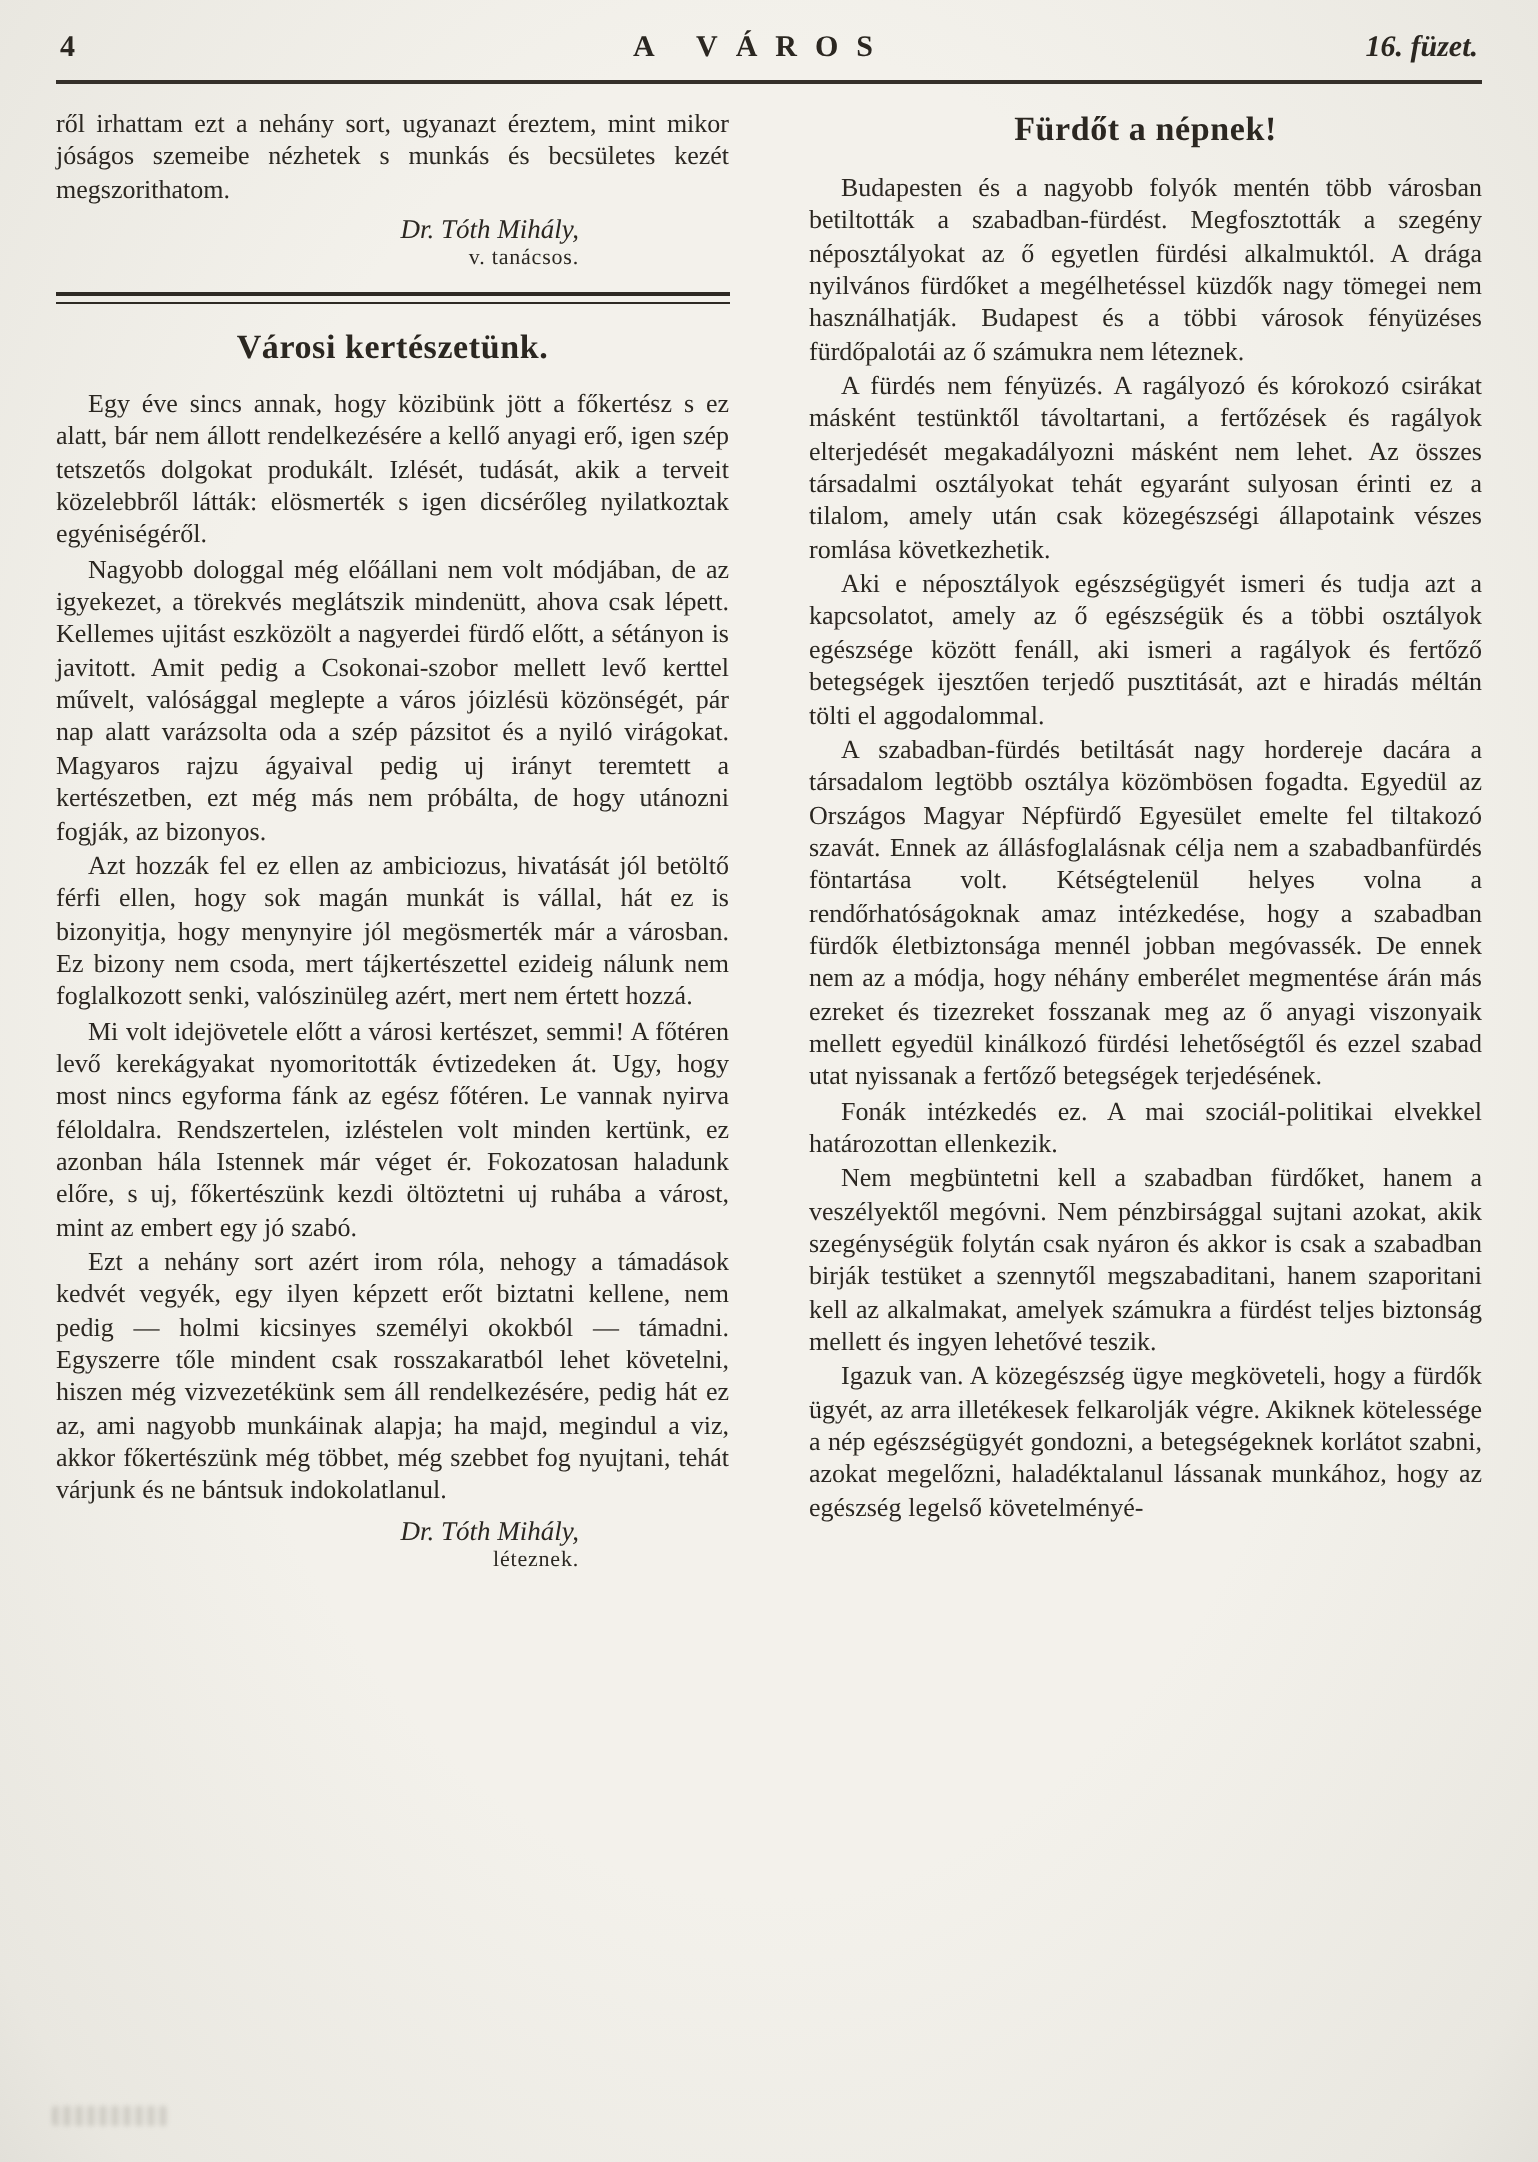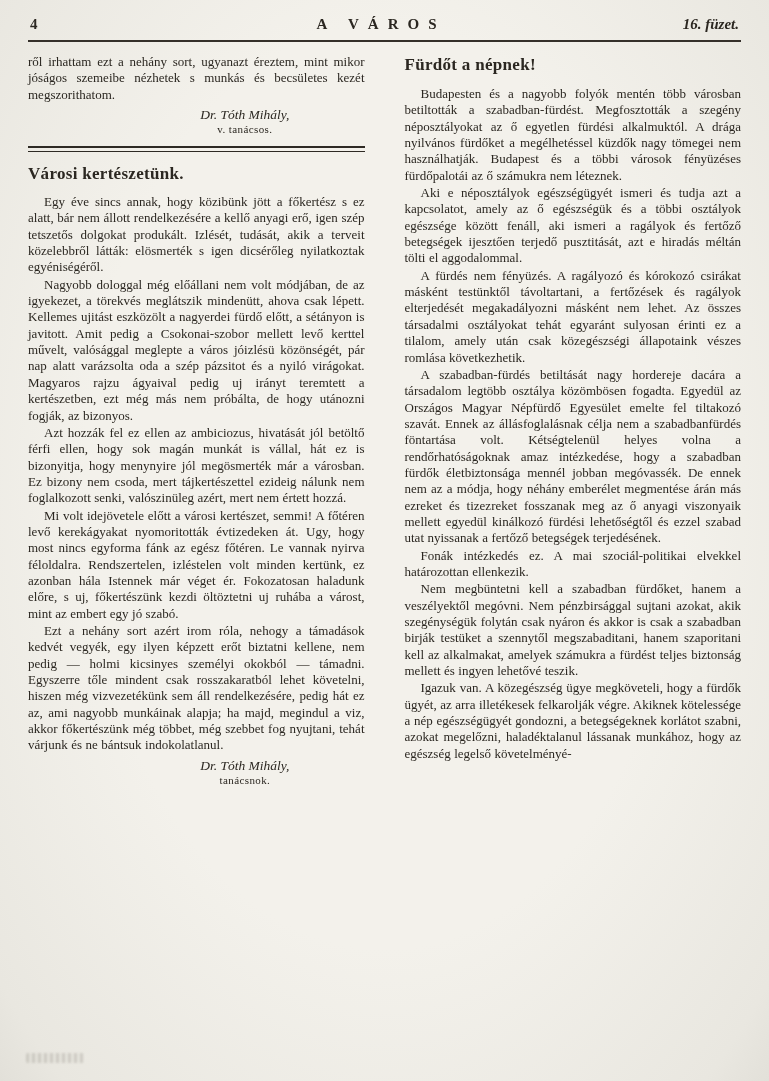--- a/index.html
+++ b/index.html
@@ -28,28 +28,28 @@
 
   p.body-par {
     font-size: 13px; line-height: 16.35px;
     text-align: justify; text-justify: inter-word;
     margin: 0 0 1px 0; text-indent: 16px;
     word-spacing: 0.2px;
   }
   p.no-indent { text-indent: 0; }
 
   .article-title {
-    text-align: left; font-weight: bold; font-size: 17px;
+    text-align: center; font-weight: bold; font-size: 17px;
     margin: 9px 0 10px; letter-spacing: 0.3px;
   }
   .article-title.first { margin-top: 1px; margin-bottom: 11px; }
 
   .sig-block { width: fit-content; margin: 4px 75px 2px auto; text-align: center; }
   .sig-name { font-style: italic; font-size: 13.5px; line-height: 16px; }
-  .sig-title { font-size: 11px; line-height: 13px; letter-spacing: 0.4px; }
+  .sig-title { font-size: 11px; line-height: 13px; letter-spacing: 0.4px; text-align: right; }
 
   .double-rule {
     height: 3px; margin: 10px 0 12px;
     border-top: 2.5px solid #2e2a24;
     border-bottom: 1.5px solid #2e2a24;
   }
 
   
   .artifact {
     position: absolute; left: 26px; bottom: 18px;
@@ -81,29 +81,29 @@
       <div class="double-rule"></div>
 
       <h2 class="article-title">Városi kertészetünk.</h2>
       <p class="body-par">Egy éve sincs annak, hogy közibünk jött a főkertész s ez alatt, bár nem állott rendelkezésére a kellő anyagi erő, igen szép tetszetős dolgokat produkált. Izlését, tudását, akik a terveit közelebbről látták: elösmerték s igen dicsérőleg nyilatkoztak egyéniségéről.</p>
       <p class="body-par">Nagyobb dologgal még előállani nem volt módjában, de az igyekezet, a törekvés meglátszik mindenütt, ahova csak lépett. Kellemes ujitást eszközölt a nagyerdei fürdő előtt, a sétányon is javitott. Amit pedig a Csokonai-szobor mellett levő kerttel művelt, valósággal meglepte a város jóizlésü közönségét, pár nap alatt varázsolta oda a szép pázsitot és a nyiló virágokat. Magyaros rajzu ágyaival pedig uj irányt teremtett a kertészetben, ezt még más nem próbálta, de hogy utánozni fogják, az bizonyos.</p>
       <p class="body-par">Azt hozzák fel ez ellen az ambiciozus, hivatását jól betöltő férfi ellen, hogy sok magán munkát is vállal, hát ez is bizonyitja, hogy menynyire jól megösmerték már a városban. Ez bizony nem csoda, mert tájkertészettel ezideig nálunk nem foglalkozott senki, valószinüleg azért, mert nem értett hozzá.</p>
       <p class="body-par">Mi volt idejövetele előtt a városi kertészet, semmi! A főtéren levő kerekágyakat nyomoritották évtizedeken át. Ugy, hogy most nincs egyforma fánk az egész főtéren. Le vannak nyirva féloldalra. Rendszertelen, izléstelen volt minden kertünk, ez azonban hála Istennek már véget ér. Fokozatosan haladunk előre, s uj, főkertészünk kezdi öltöztetni uj ruhába a várost, mint az embert egy jó szabó.</p>
       <p class="body-par">Ezt a nehány sort azért irom róla, nehogy a támadások kedvét vegyék, egy ilyen képzett erőt biztatni kellene, nem pedig — holmi kicsinyes személyi okokból — támadni. Egyszerre tőle mindent csak rosszakaratból lehet követelni, hiszen még vizvezetékünk sem áll rendelkezésére, pedig hát ez az, ami nagyobb munkáinak alapja; ha majd, megindul a viz, akkor főkertészünk még többet, még szebbet fog nyujtani, tehát várjunk és ne bántsuk indokolatlanul.</p>
       <div class="sig-block">
         <div class="sig-name">Dr. Tóth Mihály,</div>
-        <div class="sig-title">tanácsnok.</div>
+        <div class="sig-title">léteznek.</div>
       </div>
     </div>
 
     <div class="col">
       <h2 class="article-title first">Fürdőt a népnek!</h2>
       <p class="body-par">Budapesten és a nagyobb folyók mentén több városban betiltották a szabadban-fürdést. Megfosztották a szegény néposztályokat az ő egyetlen fürdési alkalmuktól. A drága nyilvános fürdőket a megélhetéssel küzdők nagy tömegei nem használhatják. Budapest és a többi városok fényüzéses fürdőpalotái az ő számukra nem léteznek.</p>
+      <p class="body-par">A fürdés nem fényüzés. A ragályozó és kórokozó csirákat másként testünktől távoltartani, a fertőzések és ragályok elterjedését megakadályozni másként nem lehet. Az összes társadalmi osztályokat tehát egyaránt sulyosan érinti ez a tilalom, amely után csak közegészségi állapotaink vészes romlása következhetik.</p>
       <p class="body-par">Aki e néposztályok egészségügyét ismeri és tudja azt a kapcsolatot, amely az ő egészségük és a többi osztályok egészsége között fenáll, aki ismeri a ragályok és fertőző betegségek ijesztően terjedő pusztitását, azt e hiradás méltán tölti el aggodalommal.</p>
-      <p class="body-par">A fürdés nem fényüzés. A ragályozó és kórokozó csirákat másként testünktől távoltartani, a fertőzések és ragályok elterjedését megakadályozni másként nem lehet. Az összes társadalmi osztályokat tehát egyaránt sulyosan érinti ez a tilalom, amely után csak közegészségi állapotaink vészes romlása következhetik.</p>
       <p class="body-par">A szabadban-fürdés betiltását nagy hordereje dacára a társadalom legtöbb osztálya közömbösen fogadta. Egyedül az Országos Magyar Népfürdő Egyesület emelte fel tiltakozó szavát. Ennek az állásfoglalásnak célja nem a szabadbanfürdés föntartása volt. Kétségtelenül helyes volna a rendőrhatóságoknak amaz intézkedése, hogy a szabadban fürdők életbiztonsága mennél jobban megóvassék. De ennek nem az a módja, hogy néhány emberélet megmentése árán más ezreket és tizezreket fosszanak meg az ő anyagi viszonyaik mellett egyedül kinálkozó fürdési lehetőségtől és ezzel szabad utat nyissanak a fertőző betegségek terjedésének.</p>
       <p class="body-par">Fonák intézkedés ez. A mai szociál-politikai elvekkel határozottan ellenkezik.</p>
       <p class="body-par">Nem megbüntetni kell a szabadban fürdőket, hanem a veszélyektől megóvni. Nem pénzbirsággal sujtani azokat, akik szegénységük folytán csak nyáron és akkor is csak a szabadban birják testüket a szennytől megszabaditani, hanem szaporitani kell az alkalmakat, amelyek számukra a fürdést teljes biztonság mellett és ingyen lehetővé teszik.</p>
       <p class="body-par">Igazuk van. A közegészség ügye megköveteli, hogy a fürdők ügyét, az arra illetékesek felkarolják végre. Akiknek kötelessége a nép egészségügyét gondozni, a betegségeknek korlátot szabni, azokat megelőzni, haladéktalanul lássanak munkához, hogy az egészség legelső követelményé-</p>
     </div>
 
   </div>
 
   <div class="artifact"></div>
 </div>

